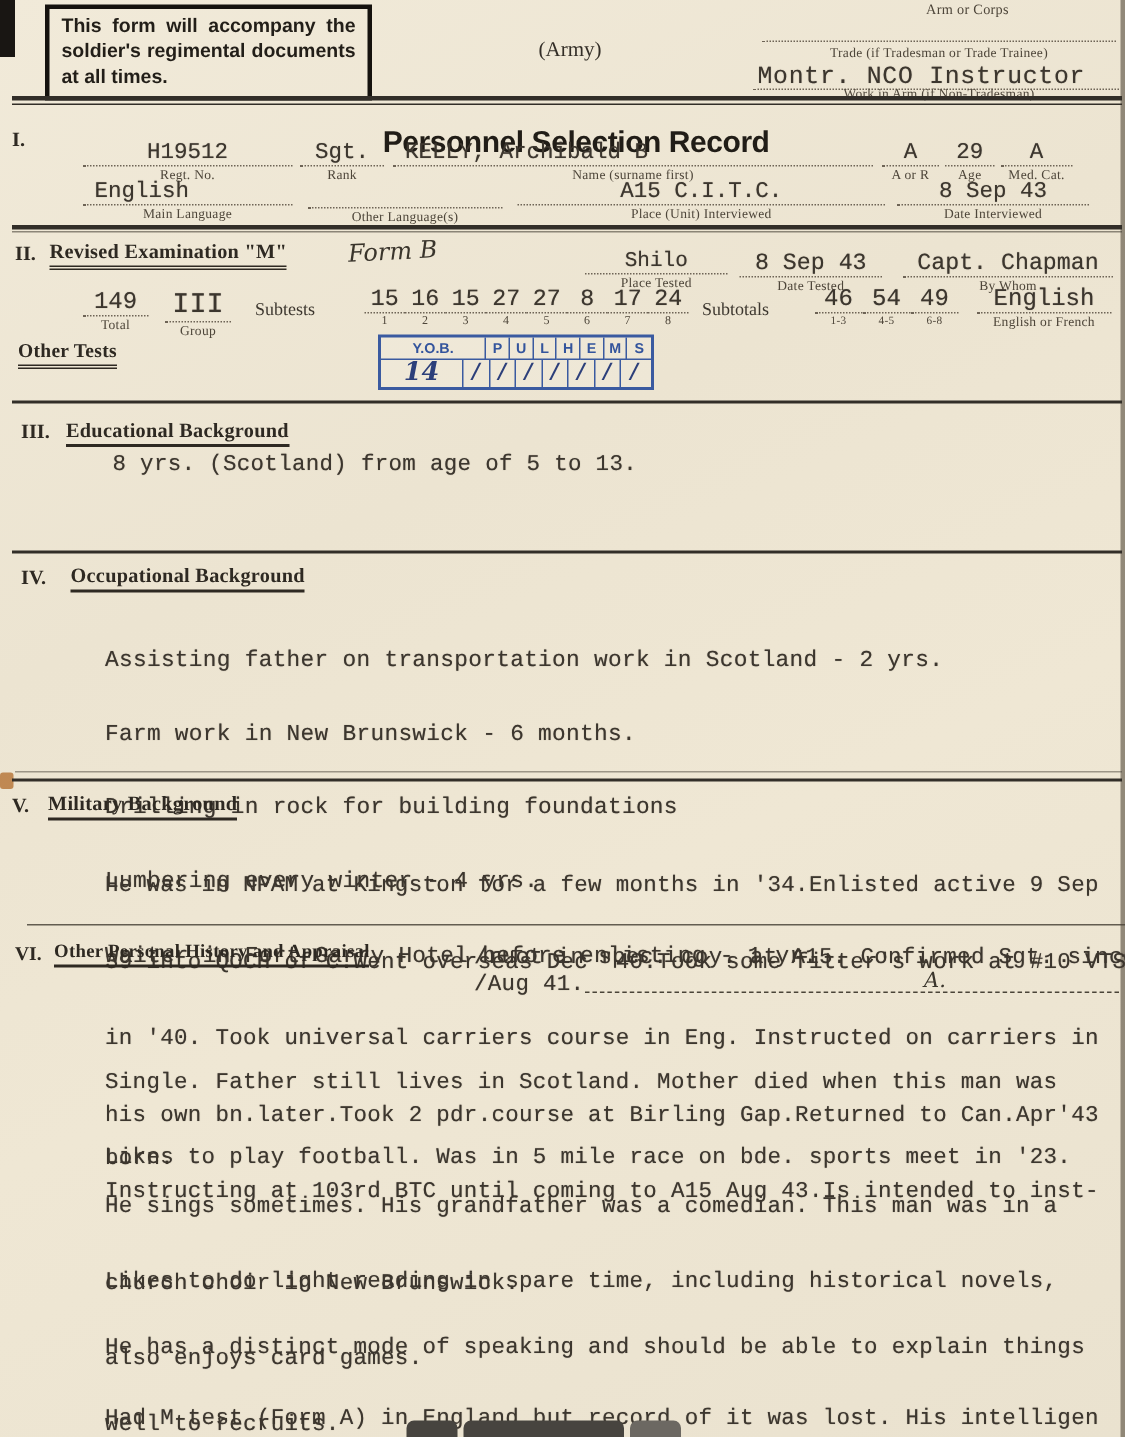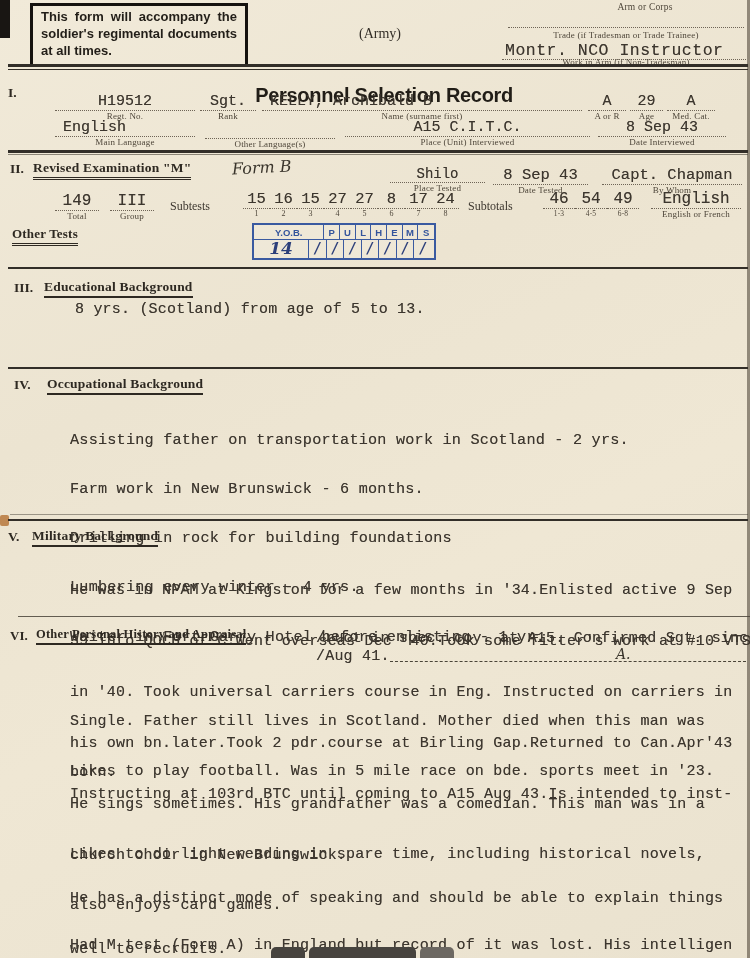--- a/index.html
+++ b/index.html
@@ -123,21 +123,21 @@
   <div class="abs" style="left:602px;top:166px;width:140px;">
     <div class="mono val dot" style="text-align:center;font-size:15.5px;">Capt. Chapman</div>
     <div class="lbl">By Whom</div>
   </div>
 
   <div class="abs" style="left:55px;top:192px;width:44px;">
     <div class="mono dot" style="text-align:center;font-size:16px;">149</div>
     <div class="lbl">Total</div>
   </div>
   <div class="abs" style="left:110px;top:192px;width:44px;">
-    <div class="mono dot" style="text-align:center;font-size:16px;">III</div>
+    <div class="mono dot" style="text-align:center;font-size:19px;">III</div>
     <div class="lbl">Group</div>
   </div>
   <div class="abs" style="left:170px;top:199px;font-size:12px;color:#3d372f;">Subtests</div>
 
   <div class="abs" style="left:243px;top:190px;display:flex;">
     <div style="width:27px;text-align:center;">
       <div class="mono dot" style="font-size:15.5px;">15</div>
       <div class="lbl" style="font-size:8px;">1</div>
     </div>
     <div style="width:27px;text-align:center;">

